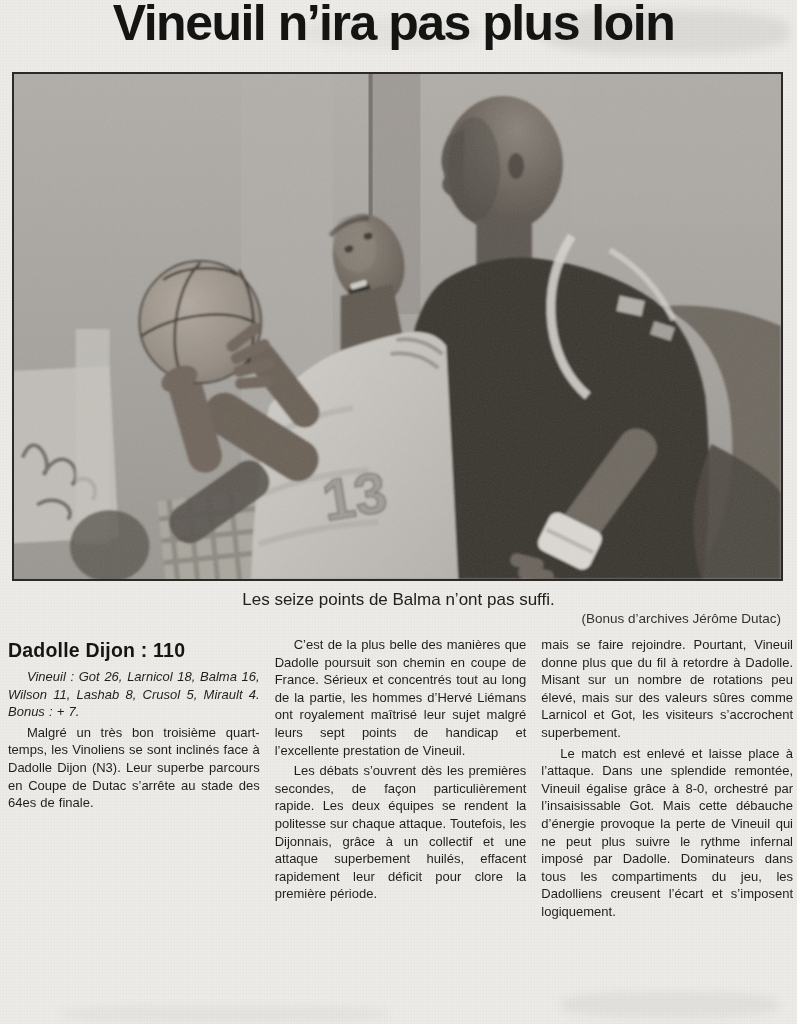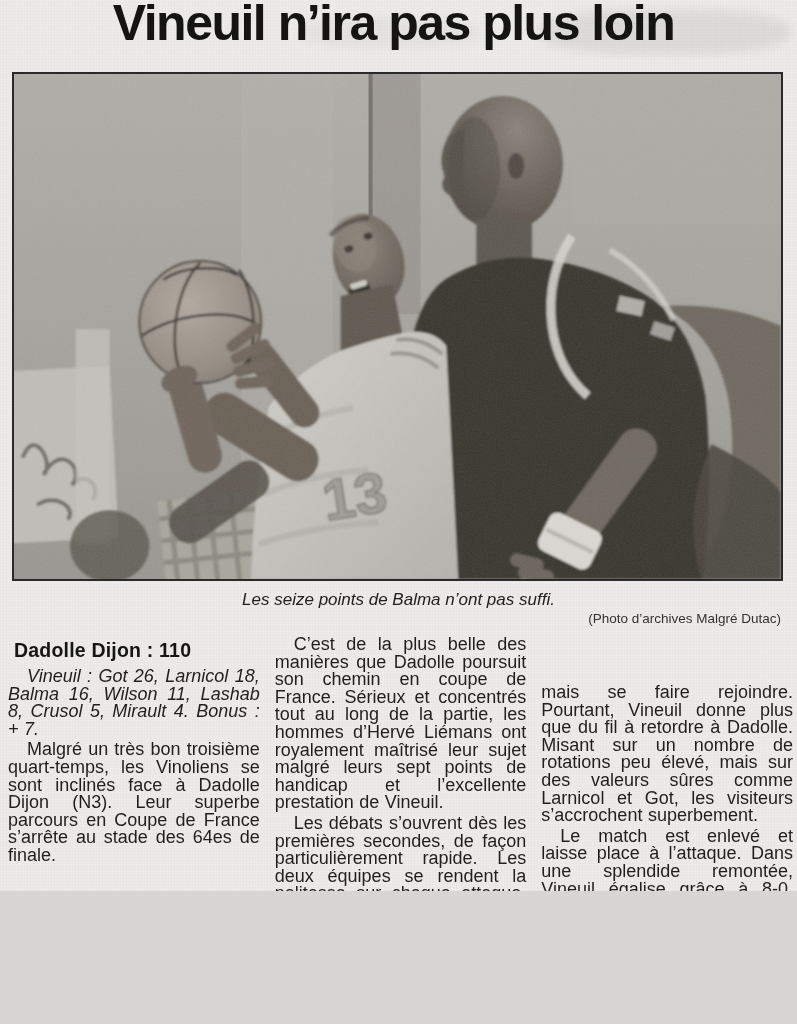--- a/index.html
+++ b/index.html
@@ -1,17 +1,17 @@
 <!DOCTYPE html>
 <html lang="fr"><head>
 <meta charset="utf-8">
 <style>
   html,body{margin:0;padding:0;background:#d8d6d2;}
   .page{
-    position:relative;width:797px;height:891px;overflow:hidden;
+    position:relative;width:797px;height:1024px;overflow:hidden;
     background:#ecebe7;
     background-image:
       repeating-linear-gradient(0deg, rgba(60,60,55,.015) 0 1px, transparent 1px 3px),
       repeating-linear-gradient(90deg, rgba(60,60,55,.015) 0 1px, transparent 1px 3px);
     font-family:"Liberation Sans", sans-serif;
     color:#1e1d1b;
   }
   .ghost{position:absolute;background:rgba(110,108,104,.12);filter:blur(5px);border-radius:40%;}
   .ghost.g1{left:540px;top:10px;width:250px;height:44px;}
   .ghost.g2{left:300px;top:18px;width:180px;height:30px;opacity:.5;}
@@ -25,42 +25,42 @@
   }
 
   .photo-frame{
     position:absolute;left:12px;top:72px;width:771px;height:509px;
     border:2px solid #2b2a28;box-sizing:border-box;background:#a5a29d;
   }
   .photo-frame svg{display:block;width:100%;height:100%;}
 
   .caption{
     position:absolute;left:0;right:0;top:590px;margin:0;
-    text-align:center;font-style:italic;font-size:17px;color:#22211f;
+    text-align:center;font-size:17px;color:#22211f;
   }
   .credit{
     position:absolute;right:16px;top:611px;margin:0;
     font-size:13.5px;color:#34332f;
   }
 
   .columns{
     position:absolute;left:8px;right:4px;top:636px;bottom:0;
     display:flex;gap:15px;
   }
   .col{flex:1 1 0;min-width:0;}
   .score-head{
-    margin:2px 0 5px 6px;font-size:19.5px;line-height:25px;font-weight:bold;
+    margin:2px 0 5px 0;font-size:19.5px;line-height:25px;font-weight:bold;
     color:#151513;letter-spacing:.2px;
   }
   .par{
-    margin:0 0 3px 0;font-size:18px;line-height:17.6px;
+    margin:0 0 3px 0;font-size:13px;line-height:17.6px;
     text-align:justify;text-indent:19px;word-spacing:.5px;color:#201f1d;
   }
   .par.ital{font-style:italic;}
-  .par.noindent{text-indent:0;margin-top:48px;}
+  .par.noindent{text-indent:0;}
 </style>
 </head>
 <body>
 
 <div class="page">
 
   <div class="ghost g1"></div>
   <div class="ghost g2"></div>
   <div class="ghost g3"></div>
   <div class="ghost g4"></div>
@@ -207,27 +207,27 @@
         <g transform="translate(345,442) rotate(-9)">
           <text x="0" y="0" text-anchor="middle" font-family="'Liberation Sans', sans-serif" font-weight="bold" font-size="58" fill="#a09c96" stroke="#6e6a64" stroke-width="1.2">13</text>
         </g>
       </g>
 
       <rect x="0" y="0" width="770" height="505" filter="url(#grain)" opacity="0.13"></rect>
     </svg>
   </div>
 
   <p class="caption">Les seize points de Balma n’ont pas suffi.</p>
-  <p class="credit">(Photo d’archives Malgré Dutac)</p>
+  <p class="credit">(Bonus d’archives Jérôme Dutac)</p>
 
   <div class="columns">
     <div class="col">
       <h2 class="score-head">Dadolle Dijon : 110</h2>
       <p class="par ital">Vineuil : Got 26, Larnicol 18, Balma 16, Wilson 11, Lashab 8, Crusol 5, Mirault 4. Bonus : + 7.</p>
-      <p class="par">Malgré un très bon troisième quart-temps, les Vinoliens se sont inclinés face à Dadolle Dijon (N3). Leur superbe parcours en Coupe de France s’arrête au stade des 64es de finale.</p>
+      <p class="par">Malgré un très bon troisième quart-temps, les Vinoliens se sont inclinés face à Dadolle Dijon (N3). Leur superbe parcours en Coupe de Dutac s’arrête au stade des 64es de finale.</p>
     </div>
     <div class="col">
       <p class="par">C’est de la plus belle des manières que Dadolle poursuit son chemin en coupe de France. Sérieux et concentrés tout au long de la partie, les hommes d’Hervé Liémans ont royalement maîtrisé leur sujet malgré leurs sept points de handicap et l’excellente prestation de Vineuil.</p>
       <p class="par">Les débats s’ouvrent dès les premières secondes, de façon particulièrement rapide. Les deux équipes se rendent la politesse sur chaque attaque. Toutefois, les Dijonnais, grâce à un collectif et une attaque superbement huilés, effacent rapidement leur déficit pour clore la première période.</p>
     </div>
     <div class="col">
       <p class="par noindent">mais se faire rejoindre. Pourtant, Vineuil donne plus que du fil à retordre à Dadolle. Misant sur un nombre de rotations peu élevé, mais sur des valeurs sûres comme Larnicol et Got, les visiteurs s’accrochent superbement.</p>
       <p class="par">Le match est enlevé et laisse place à l’attaque. Dans une splendide remontée, Vineuil égalise grâce à 8-0, orchestré par l’insaisissable Got. Mais cette débauche d’énergie provoque la perte de Vineuil qui ne peut plus suivre le rythme infernal imposé par Dadolle. Dominateurs dans tous les compartiments du jeu, les Dadolliens creusent l’écart et s’imposent logiquement.</p>
     </div>
   </div>

